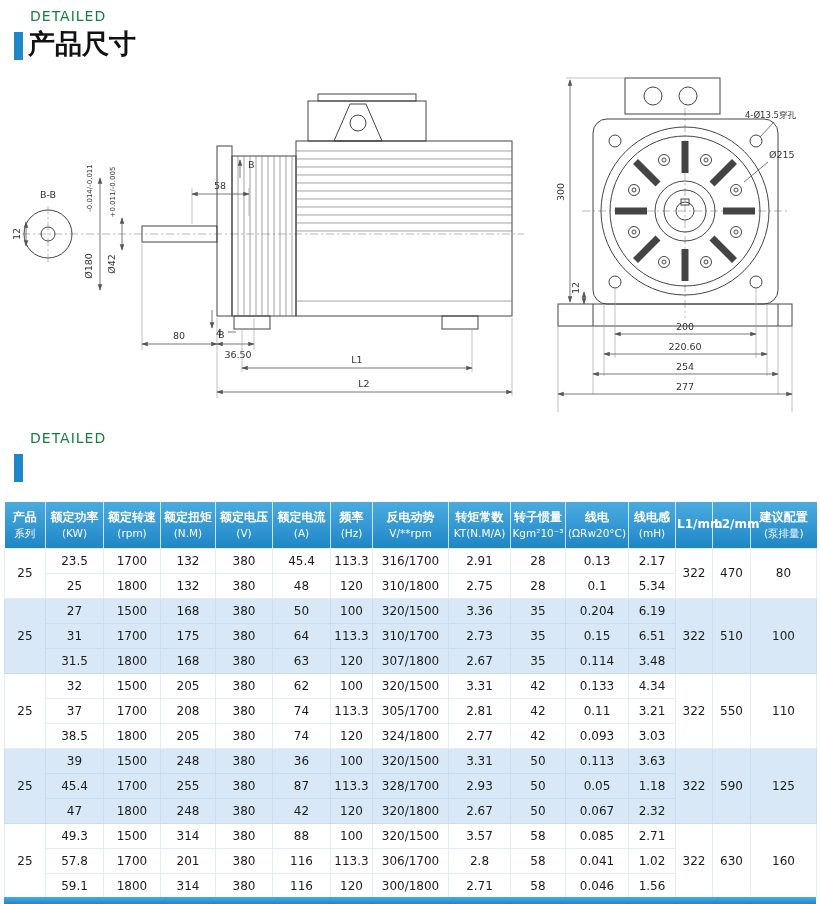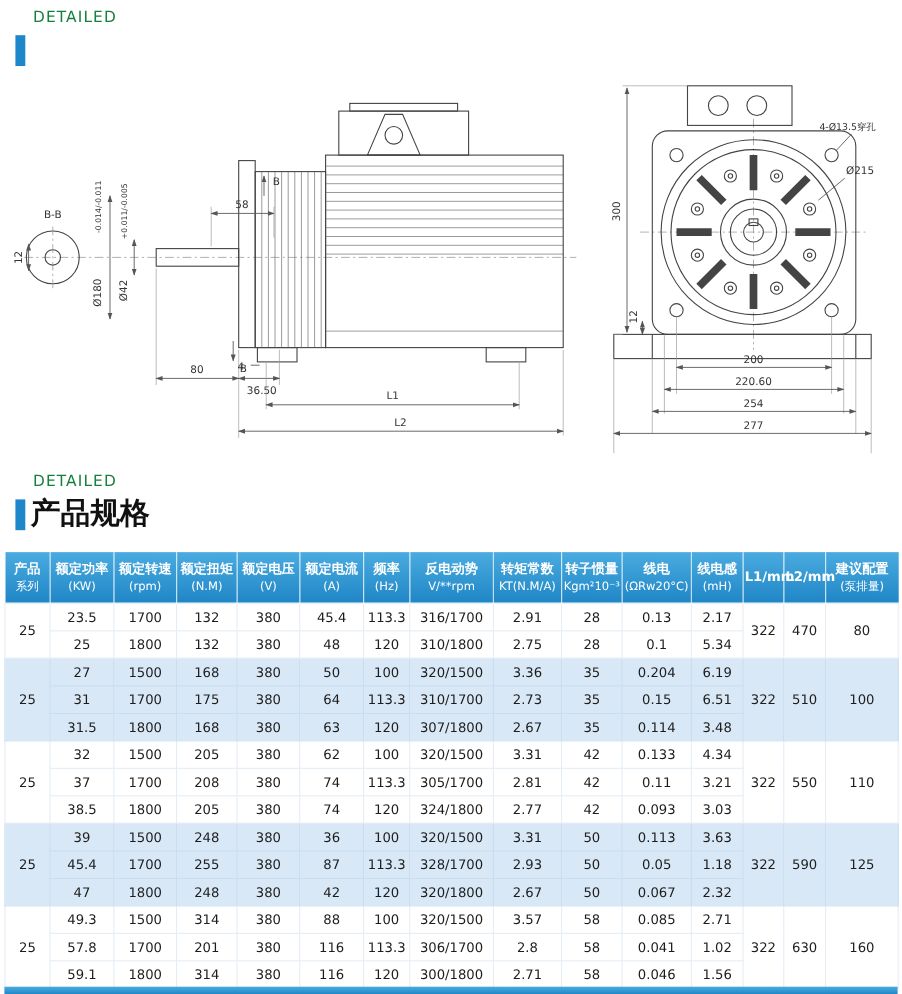--- a/index.html
+++ b/index.html
@@ -36,20 +36,21 @@
   #next-strip{position:absolute;left:4px;right:4px;bottom:0;height:7px;
               background:linear-gradient(180deg,var(--header-top),var(--header-bottom))}
 </style>
 </head>
 <body>
 
 <div id="page">
 
   <div class="eyebrow" style="top:8px">DETAILED</div>
   <div class="accent-bar" style="top:32px"></div>
+  <div class="sec-title" style="top:26px">产品尺寸</div>
 
   <svg width="520" height="350" viewBox="0 0 520 350" style="left:12px;top:66px">
     <defs>
       <marker id="arw" viewBox="0 0 10 10" refX="9" refY="5" markerWidth="8" markerHeight="8" orient="auto-start-reverse">
         <path d="M0,1.5L10,5L0,8.5z" fill="#555"></path>
       </marker>
     </defs>
 
     <line class="cl" x1="10" y1="168" x2="512" y2="168"></line>
 
@@ -214,21 +215,20 @@
     <line class="dim" x1="64" y1="288" x2="227" y2="288" marker-start="url(#arw)" marker-end="url(#arw)"></line>
     <text class="lbl" x="145" y="284" text-anchor="middle">220.60</text>
     <line class="dim" x1="53" y1="308" x2="238" y2="308" marker-start="url(#arw)" marker-end="url(#arw)"></line>
     <text class="lbl" x="145" y="304" text-anchor="middle">254</text>
     <line class="dim" x1="18" y1="328" x2="252" y2="328" marker-start="url(#arw)" marker-end="url(#arw)"></line>
     <text class="lbl" x="145" y="324" text-anchor="middle">277</text>
   </svg>
 
   <div class="eyebrow" style="top:430px">DETAILED</div>
   <div class="accent-bar" style="top:454px"></div>
-  <div class="sec-title" style="top:448px">产品规格</div>
 
   <table class="spec">
     <colgroup>
       <col style="width:41px">
         <col style="width:58px">
         <col style="width:57px">
       <col style="width:55px">
         <col style="width:57px">
         <col style="width:58px">
       <col style="width:42px">

